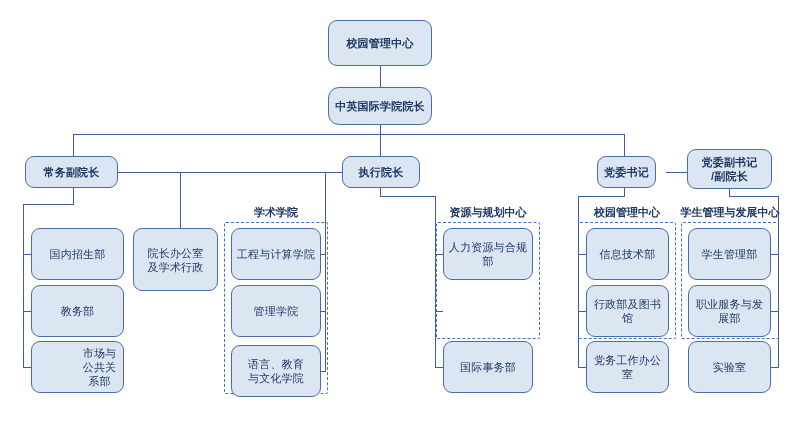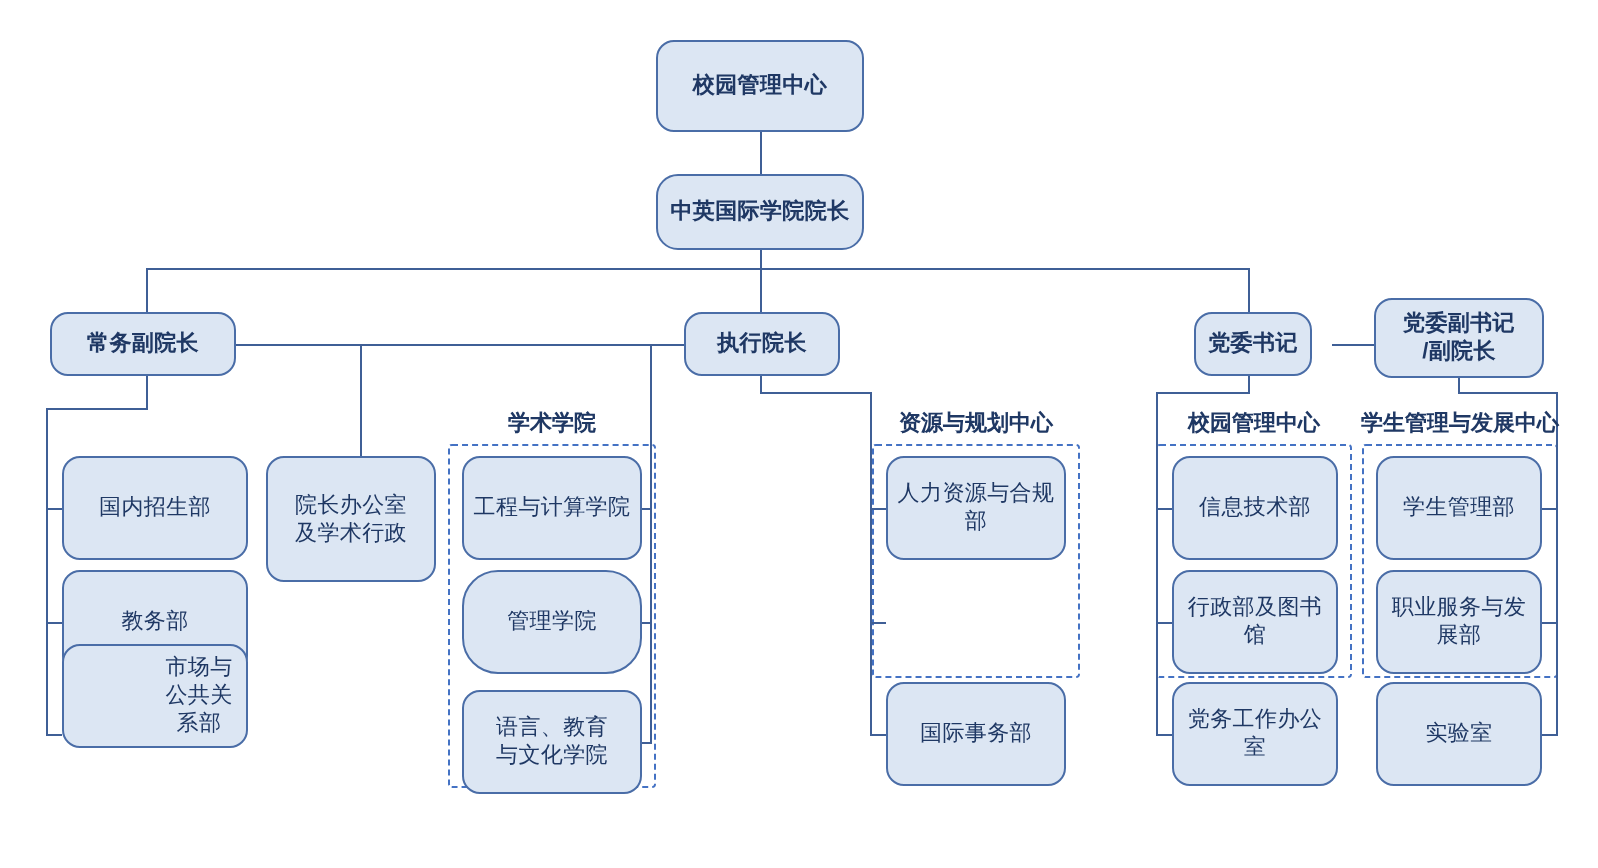--- a/index.html
+++ b/index.html
@@ -129,29 +129,29 @@
   <div class="node bold" style="left:25px;top:156px;width:93px;height:32px;">常务副院长</div>
   <div class="node bold" style="left:342px;top:156px;width:78px;height:32px;">执行院长</div>
   <div class="node bold" style="left:597px;top:156px;width:59px;height:32px;text-align:right;">党委书记</div>
   <div class="node bold" style="left:687px;top:149px;width:85px;height:40px;flex-direction:column;">
     <span>党委副书记</span>
     <span>/副院长</span>
   </div>
 
   <div class="node" style="left:31px;top:228px;width:93px;height:52px;">国内招生部</div>
   <div class="node" style="left:31px;top:285px;width:93px;height:52px;">教务部</div>
-  <div class="node" style="left:31px;top:322px;width:93px;height:52px;padding-left:48px;">市场与公共关系部</div>
+  <div class="node" style="left:31px;top:341px;width:93px;height:52px;padding-left:48px;">市场与公共关系部</div>
 
   <div class="node" style="left:133px;top:228px;width:85px;height:63px;flex-direction:column;">
     <span>院长办公室</span>
     <span>及学术行政</span>
   </div>
 
   <div class="node" style="left:231px;top:228px;width:90px;height:52px;">工程与计算学院</div>
-  <div class="node" style="left:231px;top:285px;width:90px;height:52px;border-radius:18px;">管理学院</div>
+  <div class="node" style="left:231px;top:285px;width:90px;height:52px;">管理学院</div>
   <div class="node" style="left:231px;top:345px;width:90px;height:52px;flex-direction:column;">
     <span>语言、教育</span>
     <span>与文化学院</span>
   </div>
 
   <div class="node" style="left:443px;top:228px;width:90px;height:52px;">人力资源与合规部</div>
   <div class="node" style="left:443px;top:341px;width:90px;height:52px;">国际事务部</div>
 
   <div class="node" style="left:586px;top:228px;width:83px;height:52px;">信息技术部</div>
   <div class="node" style="left:586px;top:285px;width:83px;height:52px;">行政部及图书馆</div>

